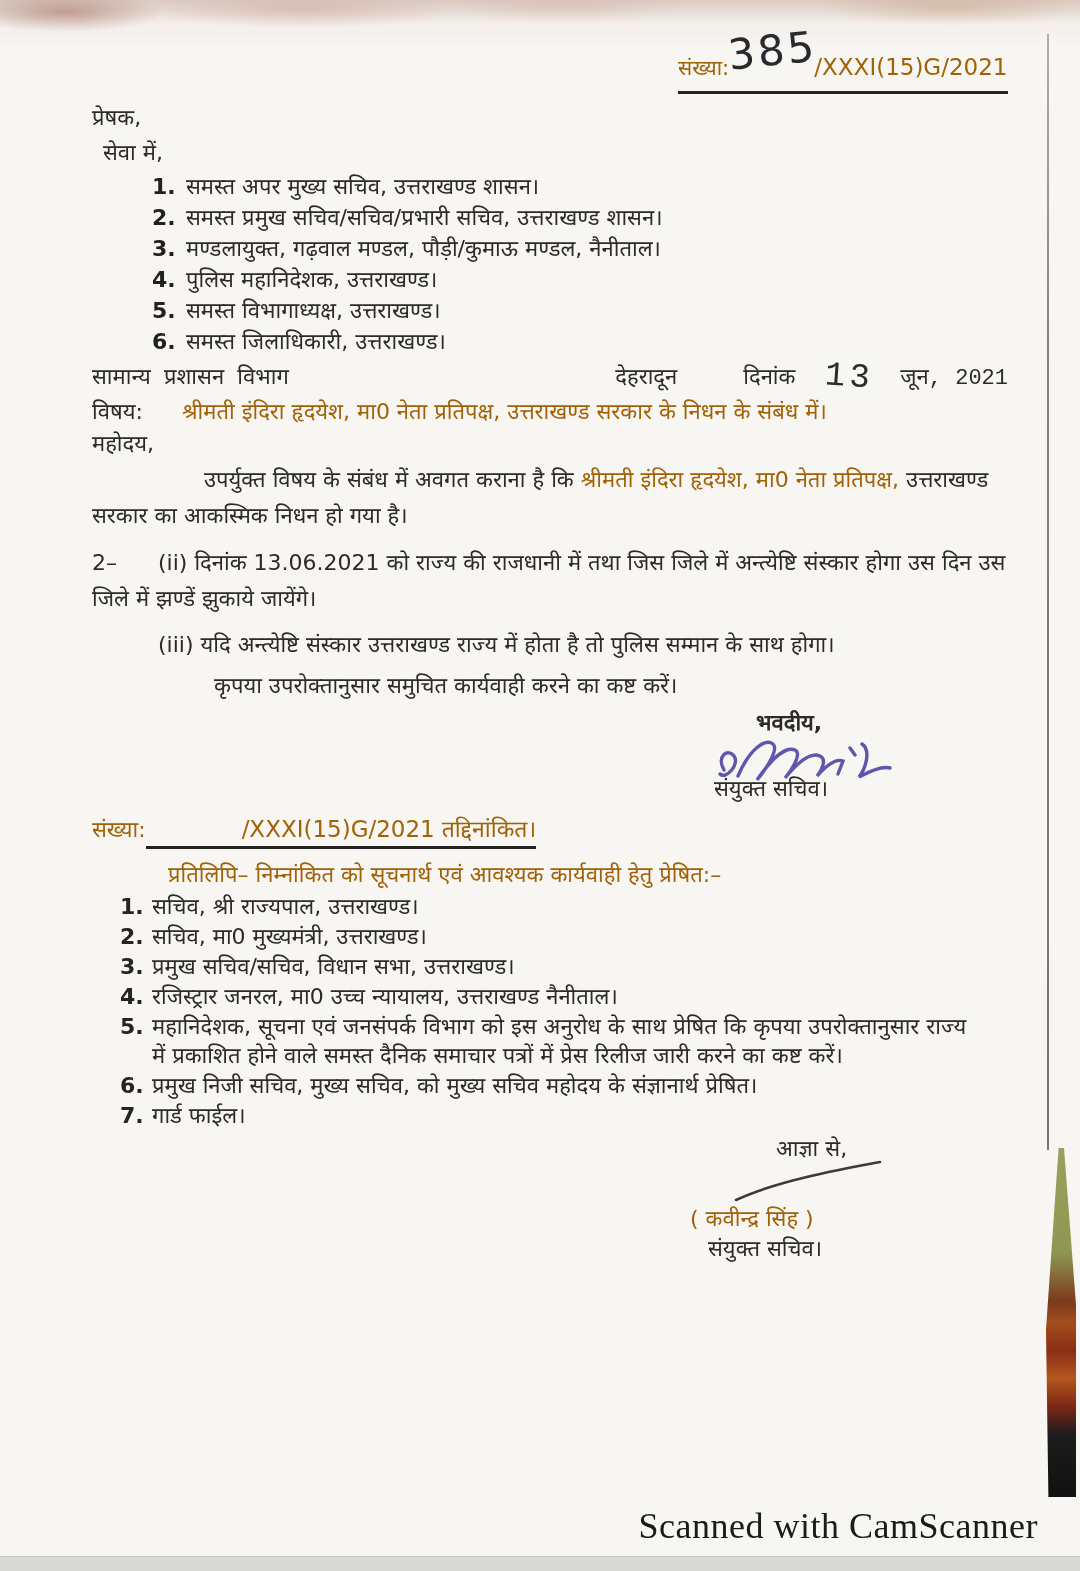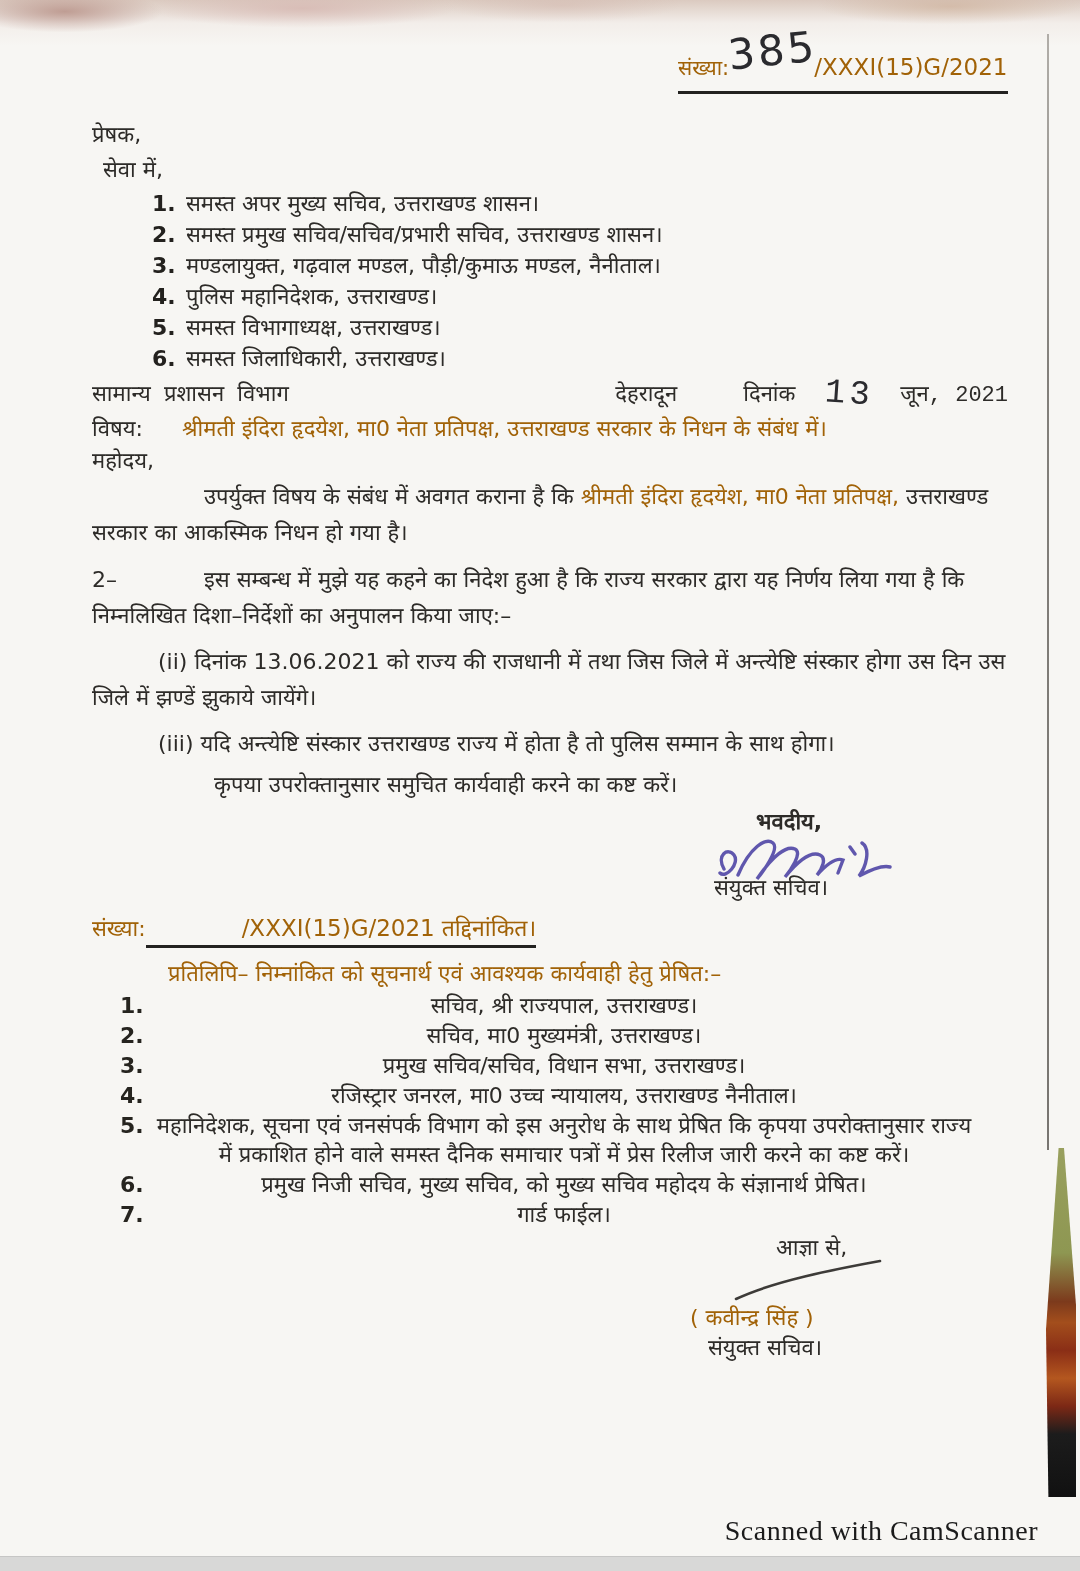--- a/index.html
+++ b/index.html
@@ -35,39 +35,39 @@
       #8a2e16 58%, #b4571f 66%, #7c2815 74%, #1c1c1c 82%, #111 100%);
     clip-path: polygon(42% 0, 60% 0, 100% 45%, 100% 100%, 8% 100%, 0 52%);
   }
   .bottom-bar {
     position:absolute; left:0; bottom:0; width:1080px; height:15px;
     background:#d8d8d7; border-top:1px solid #c6c6c5;
   }
   .foot {
     position:absolute; right:42px; bottom:24px;
     font-family:"Liberation Serif","DejaVu Serif",serif;
-    font-size:28px; color:#1b1b1b; letter-spacing:.5px;
+    font-size:36px; color:#1b1b1b; letter-spacing:.5px;
   }
 
   
   .letter { position:absolute; top:0; left:0; width:1080px; padding:46px 72px 0 92px; font-size:22px; line-height:31px; }
 
   .ref-top {
     margin-left:auto; width:330px; text-align:left;
     border-bottom:3px solid #232220; padding:6px 2px 1px 0; height:48px;
     white-space:nowrap;
   }
   .ref-top .lbl { font-size:21px; }
   .hw385 {
     display:inline-block; font-size:42px; font-weight:400; color:#2a2a2e;
     transform: rotate(-6deg) translateY(-10px); letter-spacing:3px; margin:0 -4px 0 0; line-height:0;
   }
   .ref-top .code { font-size:23px; }
 
-  .from-label { margin-top:25px; }
+  .from-label { margin-top:8px; }
   .sender { margin-left:100px; }
   .to-label { margin-top:4px;margin-left:11px; }
 
   .rlist { margin-top:3px; margin-left:60px; }
   .rlist .li, .clist .li { display:flex; align-items:flex-start; line-height:31px; }
   .rlist .num { width:34px; flex:none; font-weight:bold; color:#23211e; }
   .rlist .txt { flex:1; }
 
   .dept-line { display:flex; align-items:baseline; margin-top:6px; white-space:nowrap;font-family:Liberation Mono, monospace; }
   .dept-line .place { margin-left:auto; }
@@ -100,21 +100,21 @@
   .ref-bottom { margin-top:10px; white-space:nowrap; font-size:22px; }
   .ref-bottom .u { display:inline-block; border-bottom:3px solid #232220; padding-bottom:1px; }
   .ref-bottom .gap { display:inline-block; width:96px; }
   .ref-bottom .code2, .ref-bottom .suffix2 { font-size:23px; }
 
   .copy-heading { margin-top:10px; margin-left:76px; }
 
   .clist { margin-top:2px; margin-left:28px; }
   .clist .li { line-height:29px; margin-top:1px; }
   .clist .num { width:32px; flex:none; font-weight:bold; color:#26241f; }
-  .clist .txt { flex:1; max-width:824px;text-align:center; }
+  .clist .txt { flex:1; max-width:824px; }
 
   .order { margin:4px 88px 0 auto; width:230px; position:relative; line-height:30px; }
   .order .byorder { margin-left:86px; }
   .stroke { position:absolute; left:18px; top:22px; width:180px; height:48px; }
   .order .name { margin-top:40px; }
   .order .title { margin-left:18px; }
 </style>
 </head>
 <body>
 
@@ -178,21 +178,20 @@
     <div class="salutation">महोदय,</div>
 
     <p class="para p1">
       <span>उपर्युक्त विषय के संबंध में अवगत कराना है कि</span>
       <span class="b">श्रीमती इंदिरा हृदयेश, मा0 नेता प्रतिपक्ष,</span>
       <span>उत्तराखण्ड सरकार का आकस्मिक निधन हो गया है।</span>
     </p>
 
     <p class="para p2">
       <span class="pnum">2–</span>
-      <span>इस सम्बन्ध में मुझे यह कहने का निदेश हुआ है कि राज्य सरकार द्वारा यह निर्णय लिया गया है कि निम्नलिखित दिशा–निर्देशों का अनुपालन किया जाए:–</span>
     </p>
 
     <p class="para directive">
       <span>(ii)</span>
       <span>दिनांक 13.06.2021 को राज्य की राजधानी में तथा जिस जिले में अन्त्येष्टि संस्कार होगा उस दिन उस जिले में झण्डें झुकाये जायेंगे।</span>
     </p>
     <p class="para directive">
       <span>(iii)</span>
       <span>यदि अन्त्येष्टि संस्कार उत्तराखण्ड राज्य में होता है तो पुलिस सम्मान के साथ होगा।</span>
     </p>

